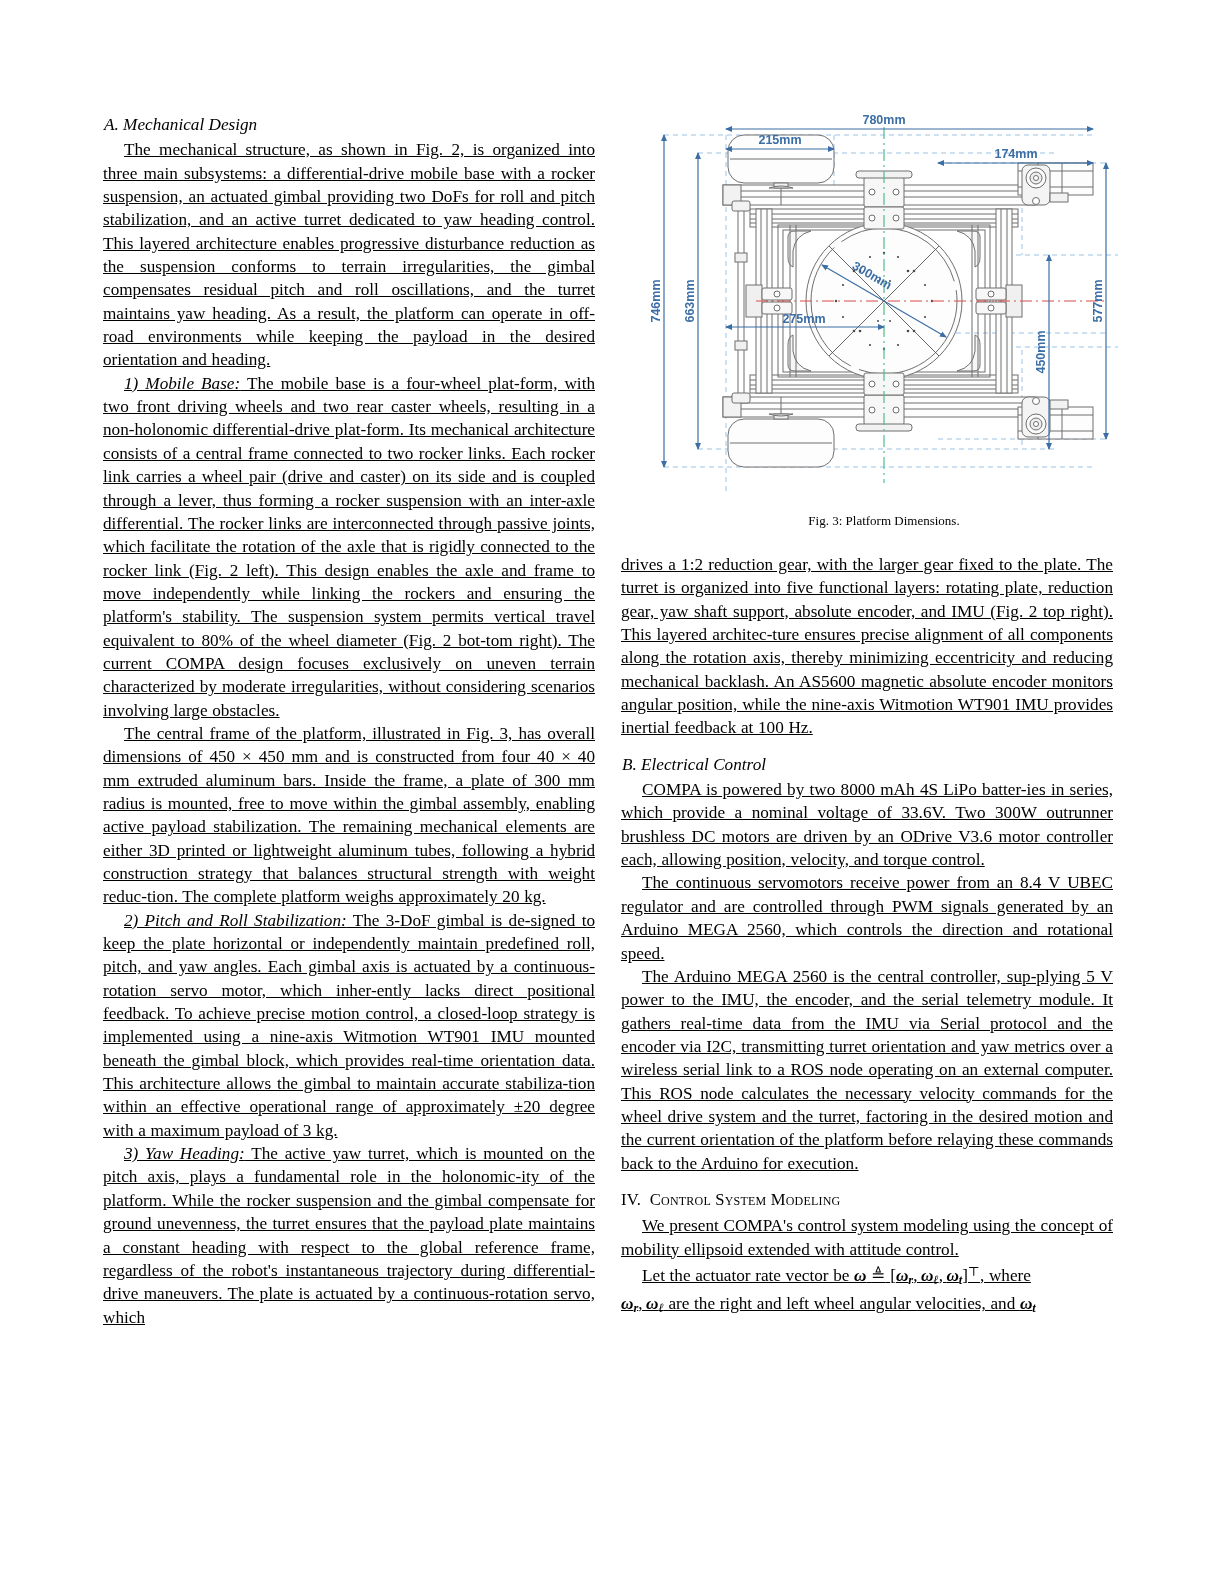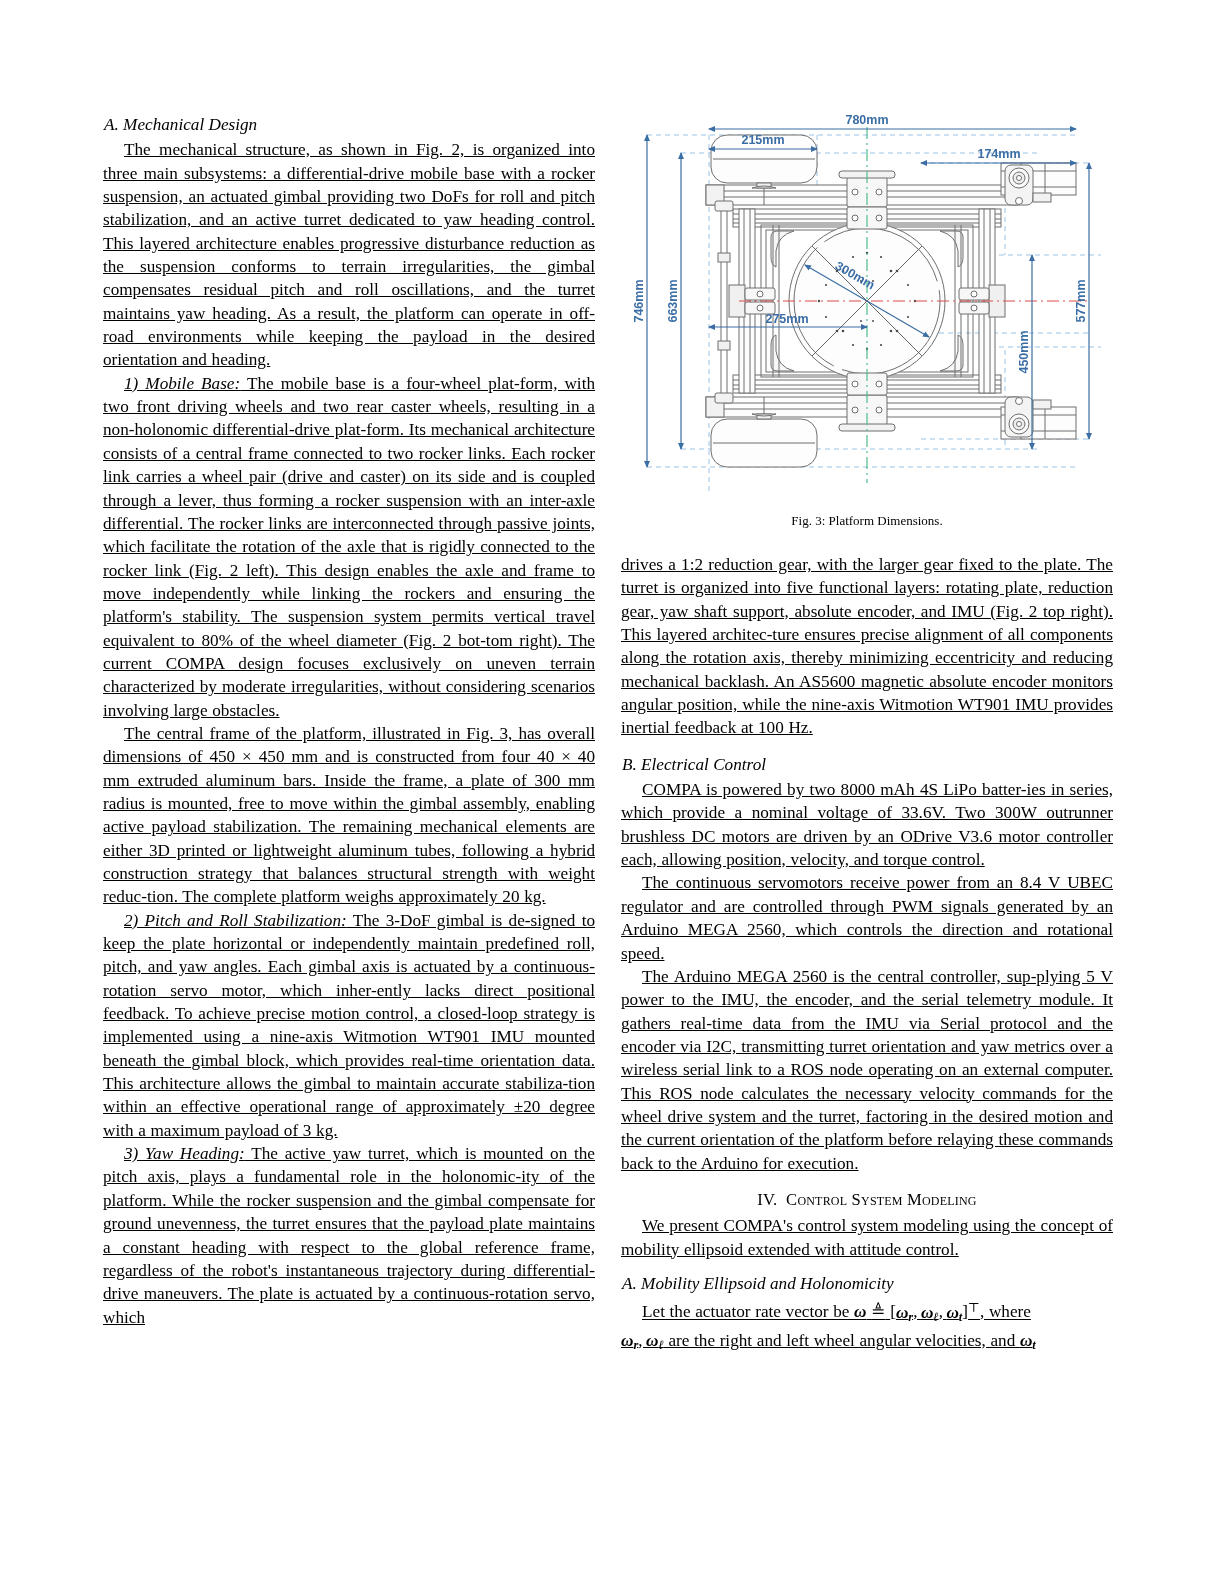--- a/index.html
+++ b/index.html
@@ -59,21 +59,20 @@
     font-style: italic;
     font-weight: normal;
     text-indent: 1px;
   }
 
   h2.section {
     margin: 13px 0 3px 0;
     font-size: 16.6px;
     line-height: 23.35px;
     font-weight: normal;
-    text-align: center;
     font-variant: small-caps;
     letter-spacing: 0.2px;
   }
   h2.section .numeral { font-variant: normal; }
 
   .run-in {
     font-style: italic;
   }
 
   .mathvar {
@@ -91,21 +90,21 @@
     font-size: 0.74em;
     vertical-align: 0.42em;
     font-weight: normal;
     font-style: normal;
   }
   .upr { font-style: normal; font-weight: normal; }
 
   
   .figure-block {
     position: absolute;
-    left: 621px;
+    left: 638px;
     top: 96px;
     width: 492px;
   }
   .fig-canvas {
     position: relative;
     width: 492px;
     height: 392px;
   }
   .fig-canvas svg {
     display: block;
@@ -400,18 +399,17 @@
     <p class="body">COMPA is powered by two 8000 mAh 4S LiPo batter-ies in series, which provide a nominal voltage of 33.6V. Two 300W outrunner brushless DC motors are driven by an ODrive V3.6 motor controller each, allowing position, velocity, and torque control.</p>
 
     <p class="body">The continuous servomotors receive power from an 8.4 V UBEC regulator and are controlled through PWM signals generated by an Arduino MEGA 2560, which controls the direction and rotational speed.</p>
 
     <p class="body">The Arduino MEGA 2560 is the central controller, sup-plying 5 V power to the IMU, the encoder, and the serial telemetry module. It gathers real-time data from the IMU via Serial protocol and the encoder via I2C, transmitting turret orientation and yaw metrics over a wireless serial link to a ROS node operating on an external computer. This ROS node calculates the necessary velocity commands for the wheel drive system and the turret, factoring in the desired motion and the current orientation of the platform before relaying these commands back to the Arduino for execution.</p>
 
     <h2 class="section"><span class="numeral">IV.</span>&nbsp;&nbsp;<span>Control System Modeling</span></h2>
 
     <p class="body">We present COMPA's control system modeling using the concept of mobility ellipsoid extended with attitude control.</p>
 
-    <h3 class="subsec" style="margin-top:11px;">A.  Mobility Ellipsoid and Holonomicity</h3>
 
     <p class="body"><span>Let the actuator rate vector be </span><span class="mathvar">ω</span>&nbsp;<span class="upr">≜</span>&nbsp;<span class="upr">[</span><span class="mathvar">ω<span class="mathsub">r</span></span><span class="upr">, </span><span class="mathvar">ω<span class="mathsub">ℓ</span></span><span class="upr">, </span><span class="mathvar">ω<span class="mathsub">t</span></span><span class="upr">]</span><span class="mathsup">⊤</span><span>, where </span><br><span class="mathvar">ω<span class="mathsub">r</span></span><span class="upr">, </span><span class="mathvar">ω<span class="mathsub">ℓ</span></span><span> are the right and left wheel angular velocities, and </span><span class="mathvar">ω<span class="mathsub">t</span></span></p>
   </div>
 
 </div>
 
 </body></html>

